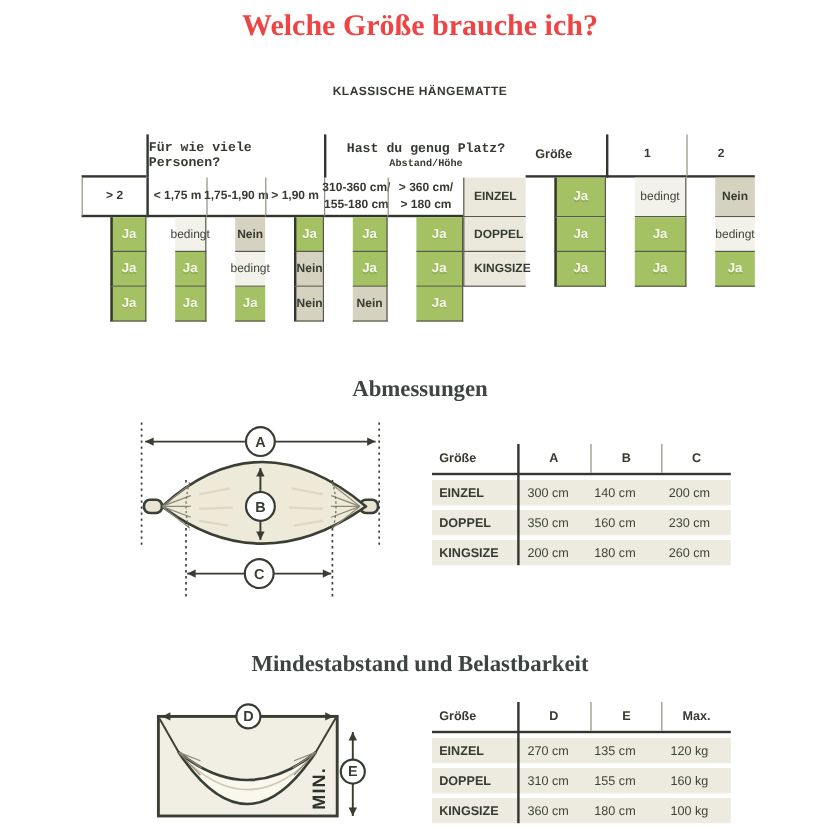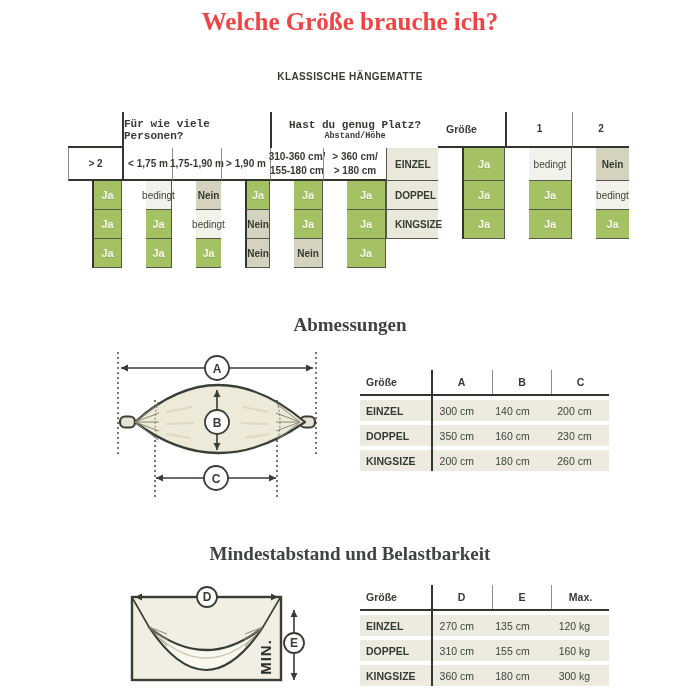--- a/index.html
+++ b/index.html
@@ -300,15 +300,15 @@
   <div class="mini-row">
     <div class="mrl">DOPPEL</div>
     <div class="mrv w1">310 cm</div>
     <div class="mrv w2">155 cm</div>
     <div class="mrv w3">160 kg</div>
   </div>
   <div class="mini-row">
     <div class="mrl">KINGSIZE</div>
     <div class="mrv w1">360 cm</div>
     <div class="mrv w2">180 cm</div>
-    <div class="mrv w3">300 kg</div>
+    <div class="mrv w3">100 kg</div>
   </div>
 </div>
 
 </body></html>

